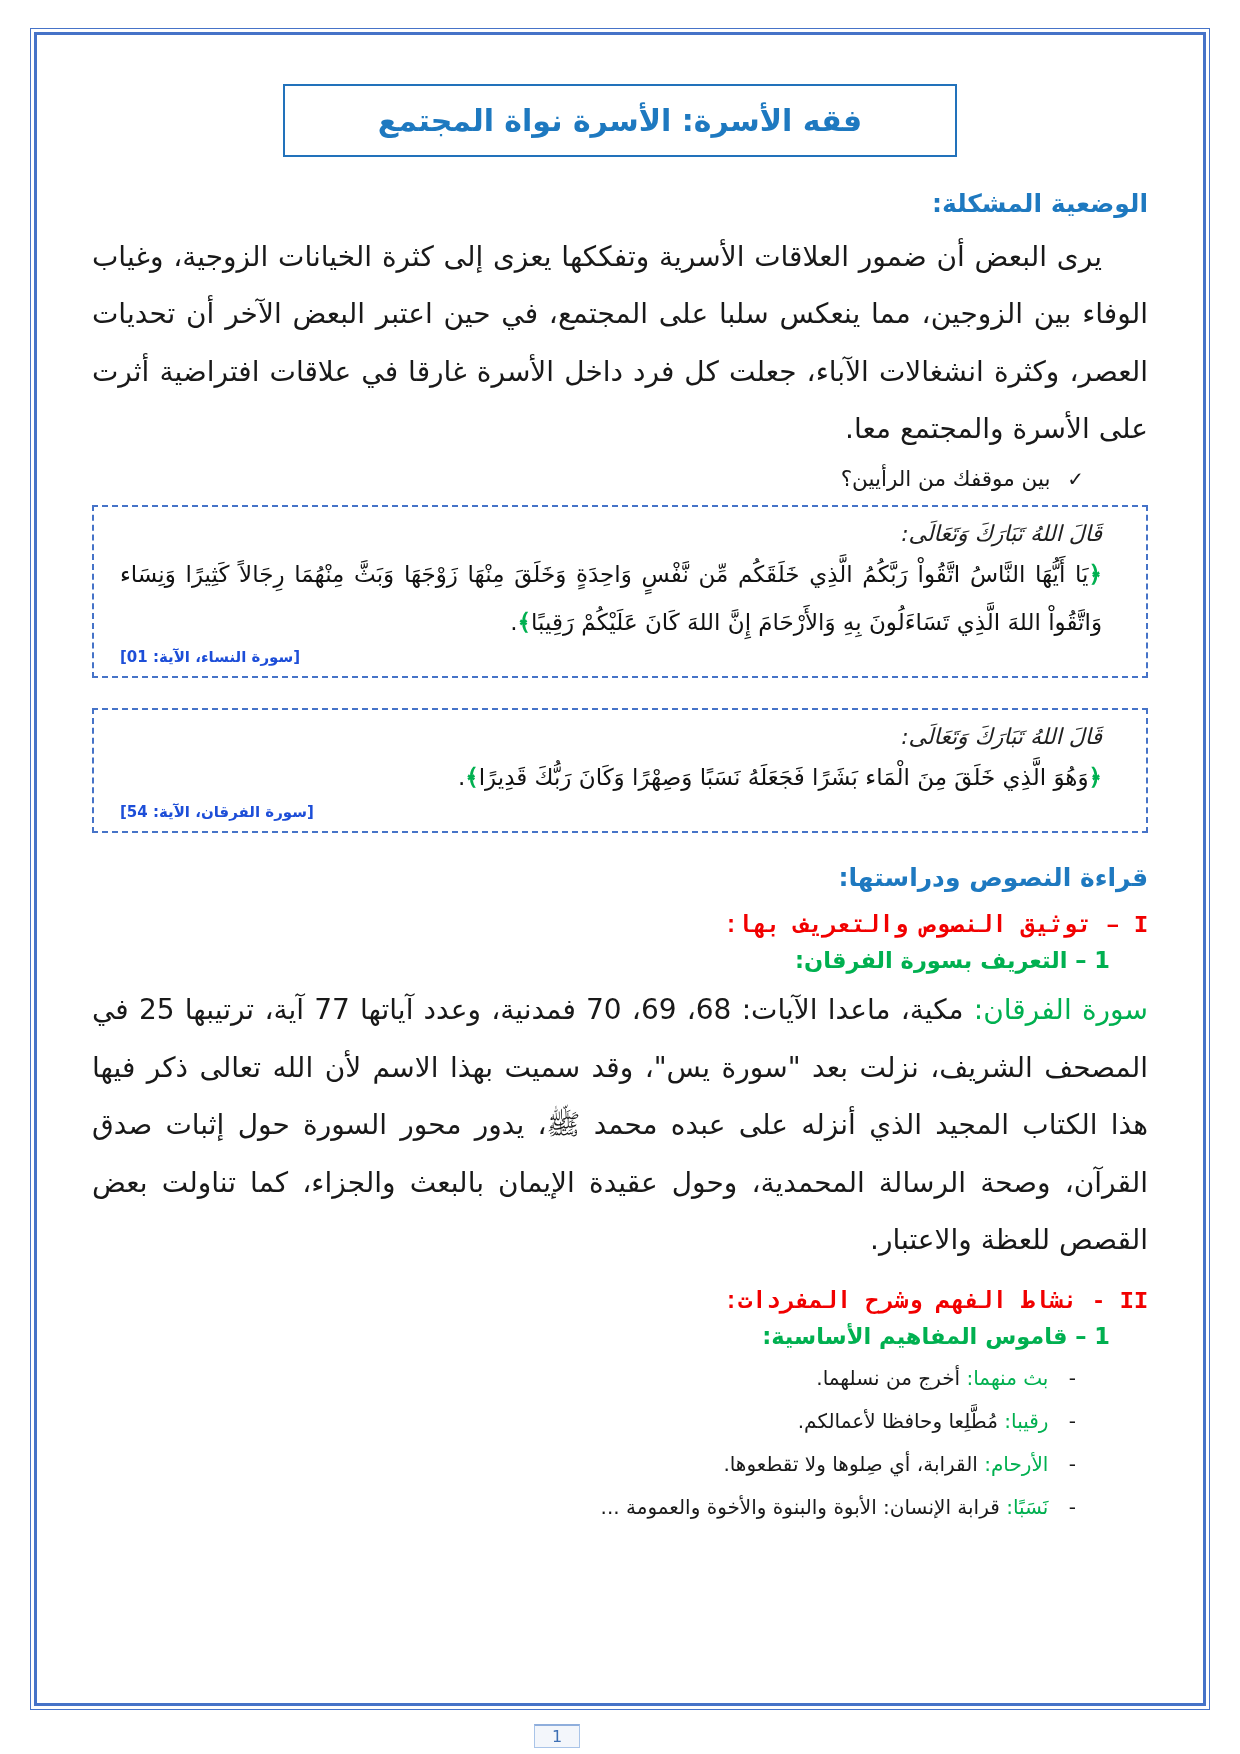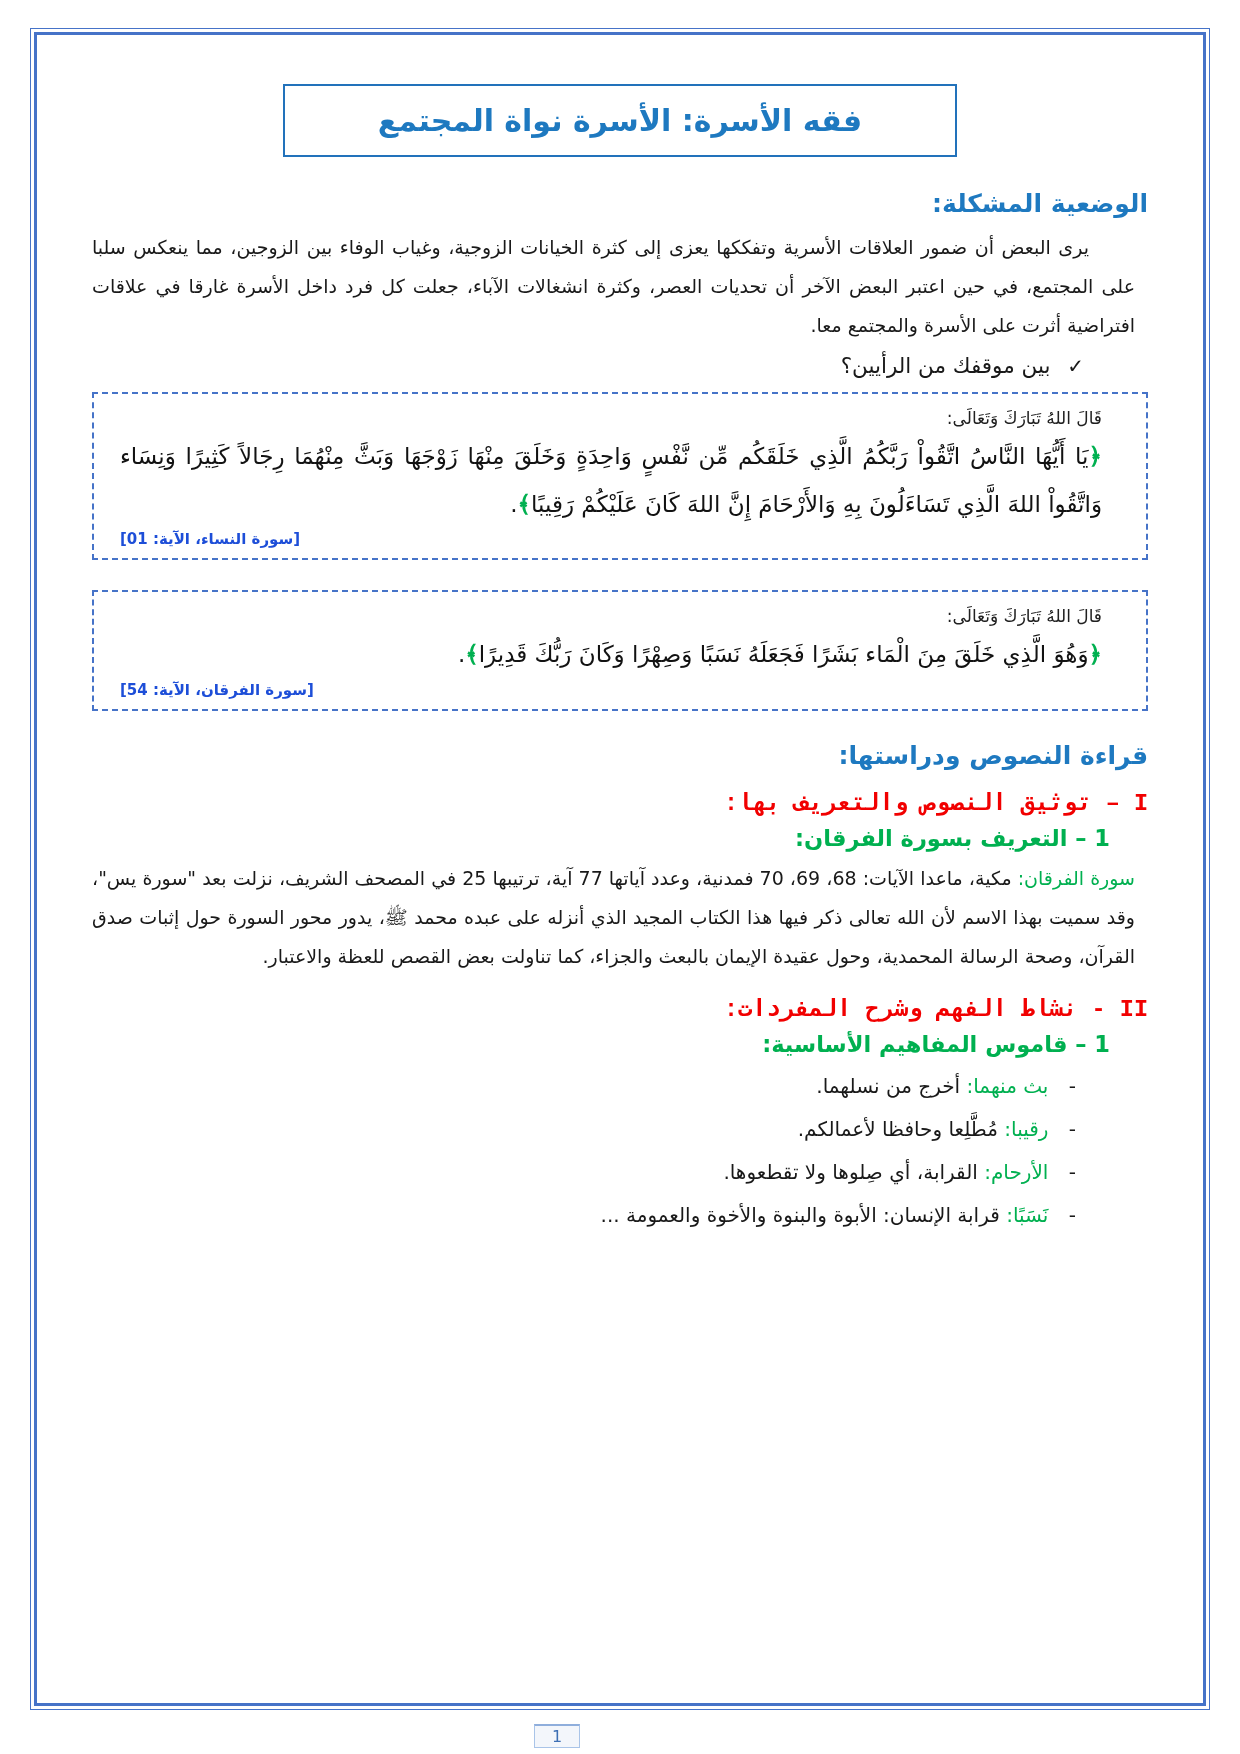--- a/index.html
+++ b/index.html
@@ -45,45 +45,46 @@
     font-weight: bold;
     color: #1E79C0;
   }
   .h-blue {
     font-size: 25px;
     font-weight: bold;
     color: #1E79C0;
     margin: 16px 0 10px 0;
   }
   .par {
-    font-size: 19px;
+    font-size: 28px;
     line-height: 2.05;
     text-align: justify;
-    margin: 0 13px 6px 0;
+    margin: 0 0 6px 0;
   }
   .indent { text-indent: 46px; }
   .task {
     font-size: 21.5px;
     margin: 8px 64px 14px 0;
   }
   .check {
     font-weight: bold;
     font-size: 20px;
     margin-left: 10px;
   }
   .quote-box {
     border: 2px dashed #4673C8;
     margin: 14px 0 30px 0;
     padding: 14px 44px 10px 26px;
     background: #ffffff;
   }
   .quote-intro {
-    font-size: 17px;
+    font-size: 22px;
     color: #202020;
     margin: 0 0 4px 0;
+    font-style: italic;
   }
   .verse {
     font-size: 23px;
     line-height: 2.1;
     text-align: justify;
     margin: 0;
     color: #121212;
   }
   .bracket { color: #00B050; font-weight: bold; }
   .verse-suffix { color: #121212; }

